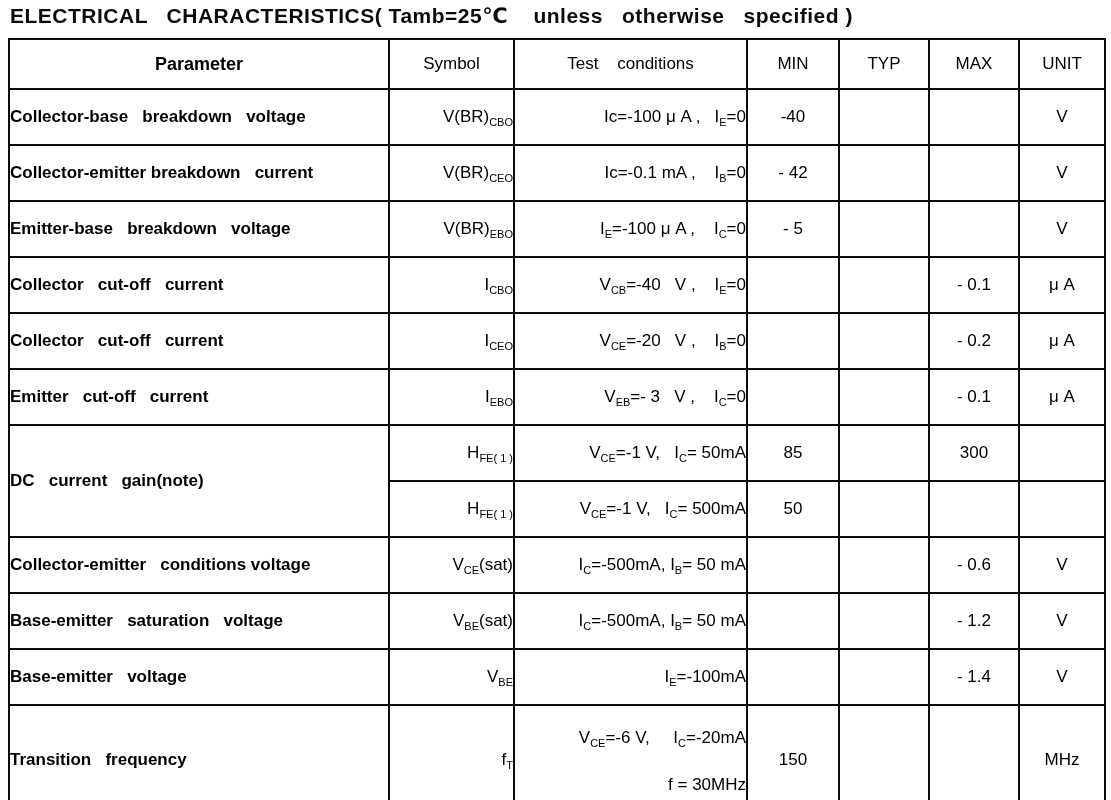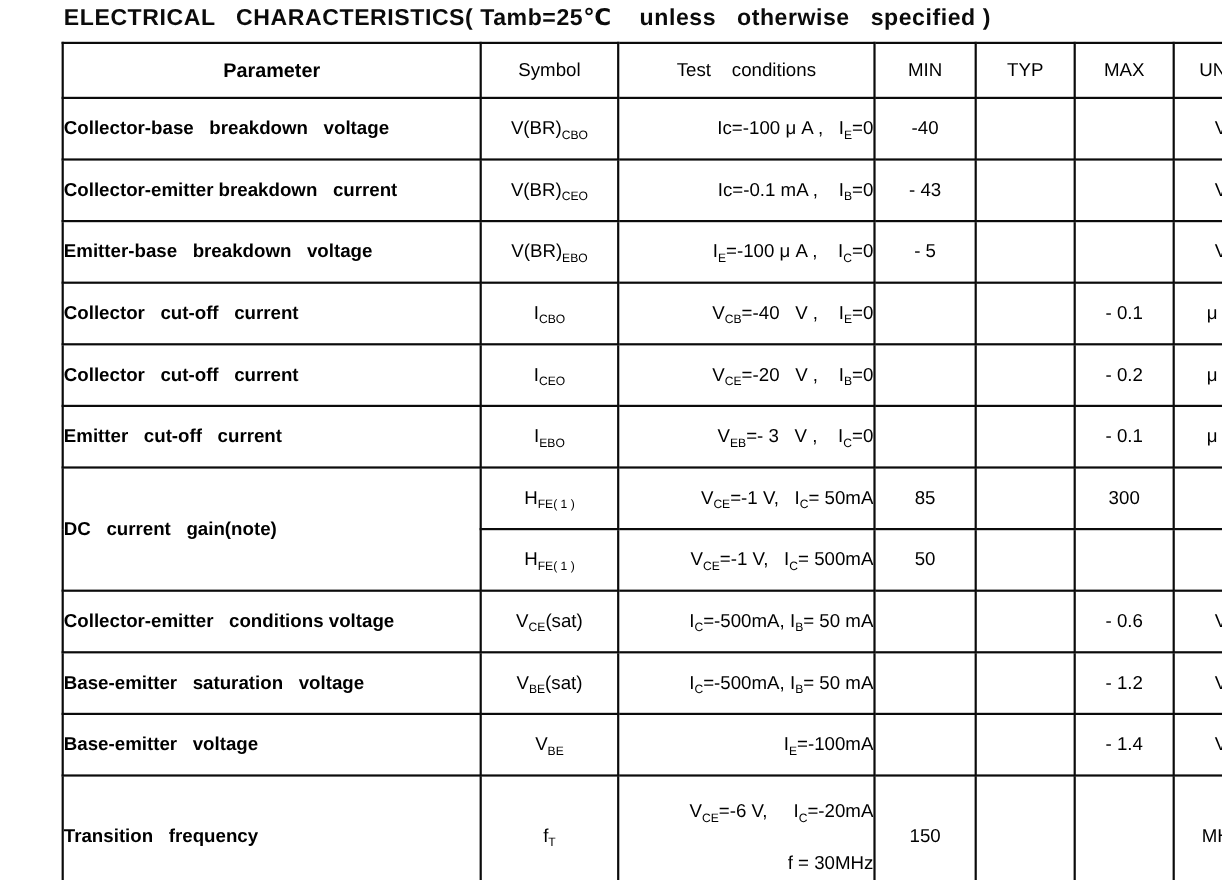--- a/index.html
+++ b/index.html
@@ -9,21 +9,20 @@
     height: 800px;
     background: #ffffff;
     color: #000000;
     font-family: "Liberation Sans", "DejaVu Sans", sans-serif;
     overflow: hidden;
   }
   .page {
     position: relative;
     width: 898px;
     height: 800px;
-    margin-left: 48px;
   }
   .title {
     position: absolute;
     left: 10px;
     top: 4px;
     font-size: 21px;
     font-weight: bold;
     letter-spacing: 0.5px;
     white-space: pre;
     color: #0b0b0b;
@@ -50,21 +49,21 @@
   thead th.param-h { font-weight: bold; font-size: 18px; }
   tbody td { height: 54px; text-align: center; }
   tbody tr.tall td { height: 106px; }
   td.param {
     text-align: left;
     padding-left: 13px;
     font-weight: bold;
     font-size: 17px;
   }
   td.symbol {
-    text-align: center;
+    text-align: right;
     padding-left: 18px;
     font-size: 18px;
   }
   td.cond {
     text-align: right;
     padding-left: 13px;
     font-size: 17px;
   }
   td.cond.multiline { line-height: 47px; padding-top: 2px; }
   sub {
@@ -115,21 +114,21 @@
           <td class="cond">Ic=-100 μ A ,   I<sub>E</sub>=0</td>
           <td>-40</td>
           <td></td>
           <td></td>
           <td>V</td>
         </tr>
         <tr>
           <td class="param" rowspan="1">Collector-emitter breakdown   current</td>
           <td class="symbol">V(BR)<sub>CEO</sub></td>
           <td class="cond">Ic=-0.1 mA ,    I<sub>B</sub>=0</td>
-          <td>- 43</td>
+          <td>- 42</td>
           <td></td>
           <td></td>
           <td>V</td>
         </tr>
         <tr>
           <td class="param" rowspan="1">Emitter-base   breakdown   voltage</td>
           <td class="symbol">V(BR)<sub>EBO</sub></td>
           <td class="cond">I<sub>E</sub>=-100 μ A ,    I<sub>C</sub>=0</td>
           <td>- 5</td>
           <td></td>

